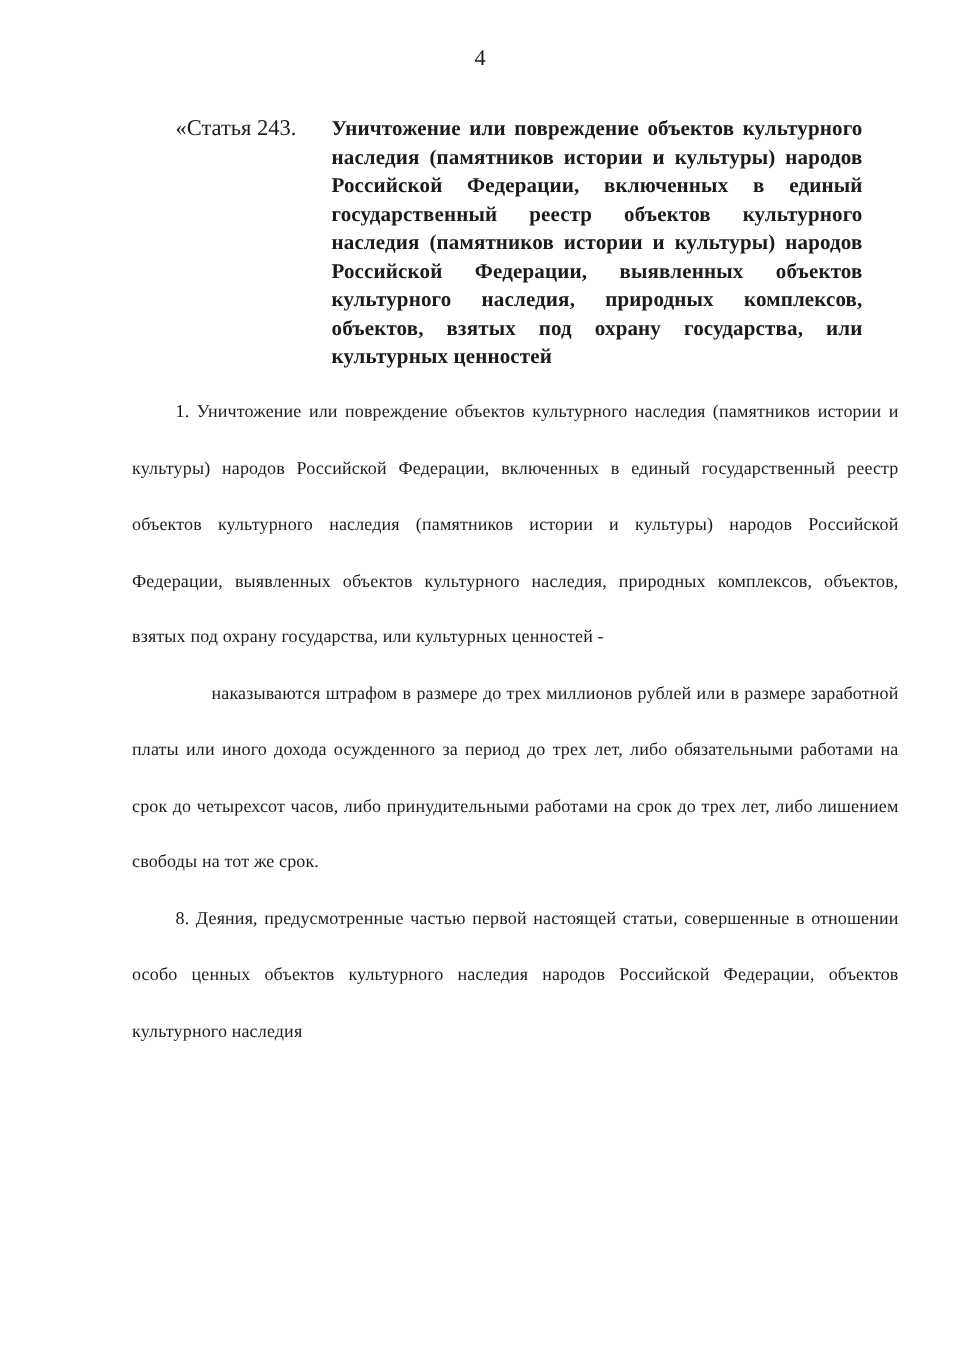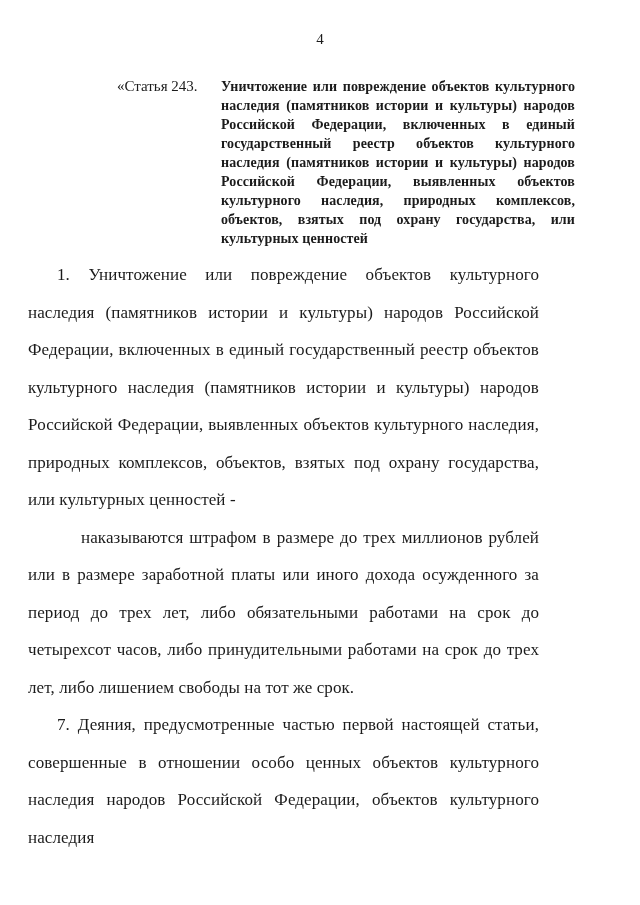--- a/index.html
+++ b/index.html
@@ -38,23 +38,23 @@
   .article-title {
     width: 354px;
     flex: 0 0 354px;
     font-size: 14px;
     line-height: 19px;
     font-weight: bold;
     text-align: justify;
     letter-spacing: 0.1px;
   }
   .body-text {
-    margin: 8px 65px 0 28px;
+    margin: 8px 65px 0 88px;
     width: 511px;
-    font-size: 17px;
+    font-size: 12px;
     line-height: 37.5px;
     text-align: justify;
     letter-spacing: 0.1px;
   }
   .body-text p {
     margin: 0;
     padding: 0;
   }
   .para-indent {
     text-indent: 29px;
@@ -71,16 +71,16 @@
   <div class="page-number">4</div>
 
   <div class="article-heading">
     <div class="article-label">«Статья 243.</div>
     <div class="article-title">Уничтожение или повреждение объектов культурного наследия (памятников истории и культуры) народов Российской Федерации, включенных в единый государственный реестр объектов культурного наследия (памятников истории и культуры) народов Российской Федерации, выявленных объектов культурного наследия, природных комплексов, объектов, взятых под охрану государства, или культурных ценностей</div>
   </div>
 
   <div class="body-text">
     <p class="para-indent">1. Уничтожение или повреждение объектов культурного наследия (памятников истории и культуры) народов Российской Федерации, включенных в единый государственный реестр объектов культурного наследия (памятников истории и культуры) народов Российской Федерации, выявленных объектов культурного наследия, природных комплексов, объектов, взятых под охрану государства, или культурных ценностей -</p>
     <p class="para-indent-deep">наказываются штрафом в размере до трех миллионов рублей или в размере заработной платы или иного дохода осужденного за период до трех лет, либо обязательными работами на срок до четырехсот часов, либо принудительными работами на срок до трех лет, либо лишением свободы на тот же срок.</p>
-    <p class="para-indent">7. Деяния, предусмотренные частью первой настоящей статьи, совершенные в отношении особо ценных объектов культурного наследия народов Российской Федерации, объектов культурного наследия</p>
+    <p class="para-indent">8. Деяния, предусмотренные частью первой настоящей статьи, совершенные в отношении особо ценных объектов культурного наследия народов Российской Федерации, объектов культурного наследия</p>
   </div>
 
 </div>
 
 </body></html>

